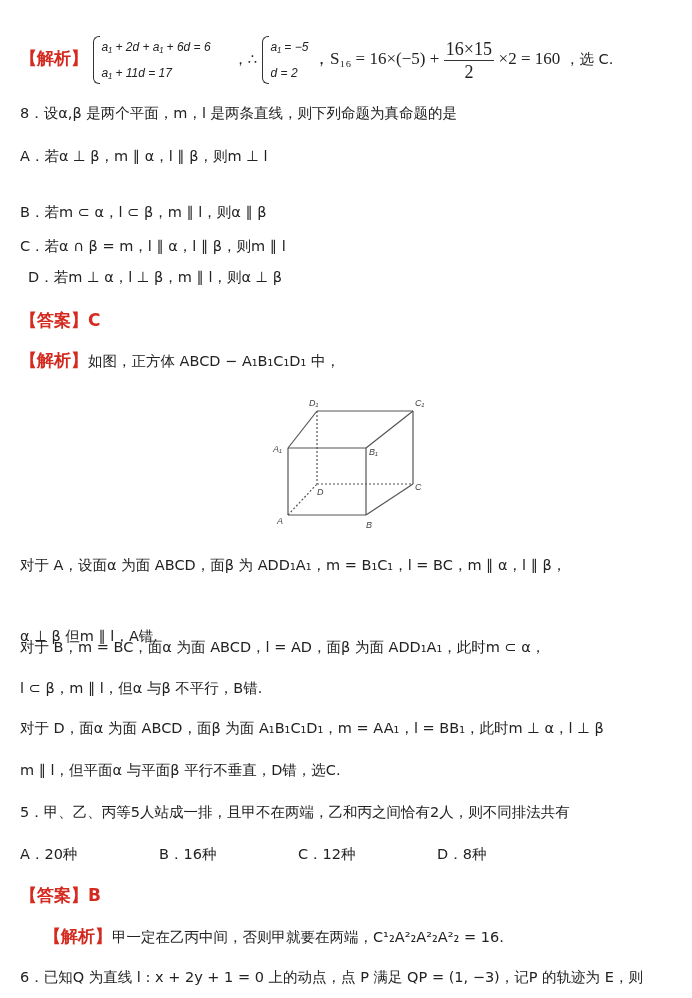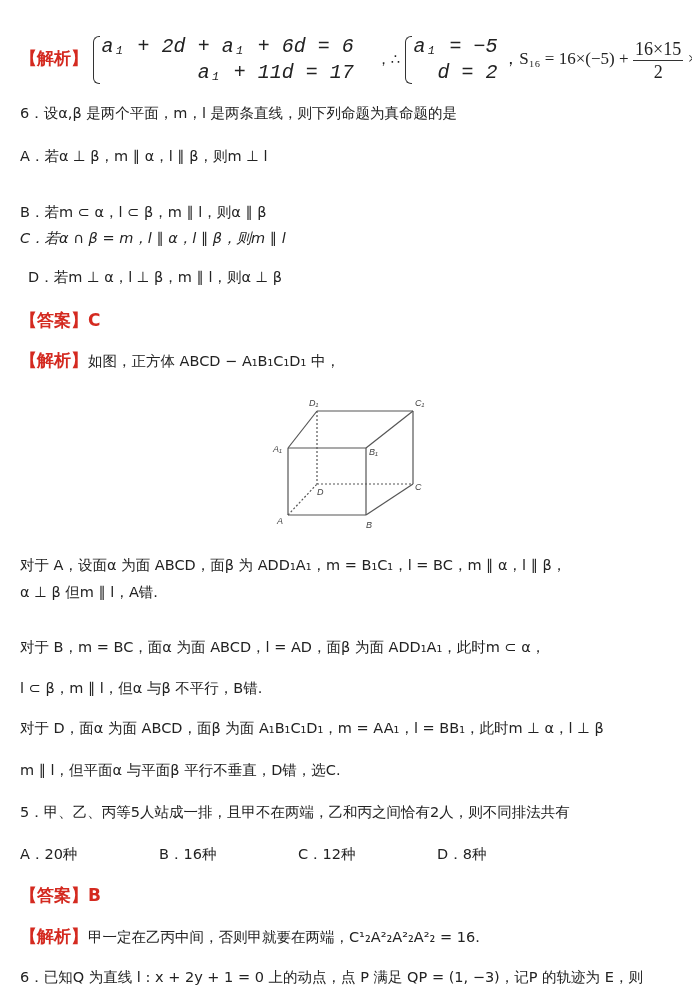--- a/index.html
+++ b/index.html
@@ -9,21 +9,21 @@
   }
   .line { position: absolute; left: 20px; white-space: nowrap; font-size: 14.5px; line-height: 20px; }
   .m { font-family: "Liberation Serif", serif; font-style: italic; font-size: 17px; }
   .n { font-family: "Liberation Serif", serif; font-size: 17px; }
   .tag { color: #d42a20; font-weight: bold; font-size: 17px; }
   .sys { display: inline-block; vertical-align: middle; position: relative; padding-left: 9px; }
   .sys::before {
     content: ""; position: absolute; left: 0; top: 2px; bottom: 2px; width: 6px;
     border: 1.5px solid #333; border-right: none; border-radius: 6px 0 0 6px;
   }
-  .sys div { line-height: 26px; font-family: Liberation Mono, monospace; font-size: 20px; text-align: right; }
+  .sys div { line-height: 26px; font-family: Liberation Sans, sans-serif; font-size: 12px; }
   .frac { display: inline-block; vertical-align: middle; text-align: center; font-family: "Liberation Serif", serif; font-size: 18px; }
   .frac .num { display: block; border-bottom: 1.3px solid #333; padding: 0 2px; line-height: 22px; text-align: center; }
   .frac .den { display: block; line-height: 22px; }
   .opts span { display: inline-block; }
   .cube { position: absolute; left: 260px; left: 263px; top: 392px; }
 </style>
 </head>
 <body>
 
 <div class="line" style="top:30px; line-height:56px; height:56px;">
@@ -39,24 +39,24 @@
   </span>
   <span class="n">，S₁₆ = 16×(−5) +</span>
   <span class="frac">
     <span class="num">16×15</span>
     <span class="den">2</span>
   </span>
   <span class="n">×2 = 160</span>
   <span>，选 C.</span>
 </div>
 
-<div class="line" style="top:103px;">6．设α,β 是两个平面，m，l 是两条直线，则下列命题为真命题的是</div>
+<div class="line" style="top:103px;">8．设α,β 是两个平面，m，l 是两条直线，则下列命题为真命题的是</div>
 <div class="line" style="top:146px;">A．若α ⊥ β，m ∥ α，l ∥ β，则m ⊥ l</div>
 <div class="line" style="top:186px;margin-top:16px;">B．若m ⊂ α，l ⊂ β，m ∥ l，则α ∥ β</div>
-<div class="line" style="top:228px;font-style:italic;">C．若α ∩ β = m，l ∥ α，l ∥ β，则m ∥ l</div>
+<div class="line" style="top:236px;">C．若α ∩ β = m，l ∥ α，l ∥ β，则m ∥ l</div>
 <div class="line" style="top:267px;margin-left:8px;">D．若m ⊥ α，l ⊥ β，m ∥ l，则α ⊥ β</div>
 
 <div class="line" style="top:310px;">
   <span class="tag">【答案】</span><span class="tag">C</span>
 </div>
 <div class="line" style="top:350px;">
   <span class="tag">【解析】</span><span>如图，正方体 ABCD − A₁B₁C₁D₁ 中，</span>
 </div>
 
 <svg class="cube" width="160" height="140" viewBox="0 0 160 140" style="position:absolute; left:265px; top:392px;">
@@ -84,30 +84,30 @@
     <text x="8" y="60">A₁</text>
     <text x="104" y="63">B₁</text>
     <text x="52" y="103">D</text>
     <text x="150" y="98">C</text>
     <text x="12" y="132">A</text>
     <text x="101" y="136">B</text>
   </g>
 </svg>
 
 <div class="line" style="top:555px;">对于 A，设面α 为面 ABCD，面β 为 ADD₁A₁，m = B₁C₁，l = BC，m ∥ α，l ∥ β，</div>
-<div class="line" style="top:582px;">α ⊥ β 但m ∥ l，A错.</div>
+<div class="line" style="top:626px;">α ⊥ β 但m ∥ l，A错.</div>
 <div class="line" style="top:637px;">对于 B，m = BC，面α 为面 ABCD，l = AD，面β 为面 ADD₁A₁，此时m ⊂ α，</div>
 <div class="line" style="top:678px;">l ⊂ β，m ∥ l，但α 与β 不平行，B错.</div>
 <div class="line" style="top:718px;">对于 D，面α 为面 ABCD，面β 为面 A₁B₁C₁D₁，m = AA₁，l = BB₁，此时m ⊥ α，l ⊥ β</div>
 <div class="line" style="top:760px;">m ∥ l，但平面α 与平面β 平行不垂直，D错，选C.</div>
 
 <div class="line" style="top:802px;">5．甲、乙、丙等5人站成一排，且甲不在两端，乙和丙之间恰有2人，则不同排法共有</div>
 <div class="line opts" style="top:844px;">
   <span style="width:139px;">A．20种</span><span style="width:139px;">B．16种</span><span style="width:139px;">C．12种</span><span>D．8种</span>
 </div>
 <div class="line" style="top:885px;">
   <span class="tag">【答案】</span><span class="tag">B</span>
 </div>
-<div class="line" style="top:926px;">
+<div class="line" style="top:926px;margin-left:24px;">
   <span class="tag">【解析】</span><span>甲一定在乙丙中间，否则甲就要在两端，C¹₂A²₂A²₂A²₂ = 16.</span>
 </div>
 
 <div class="line" style="top:967px;">6．已知Q 为直线 l : x + 2y + 1 = 0 上的动点，点 P 满足 QP = (1, −3)，记P 的轨迹为 E，则</div>
 
 </body></html>

